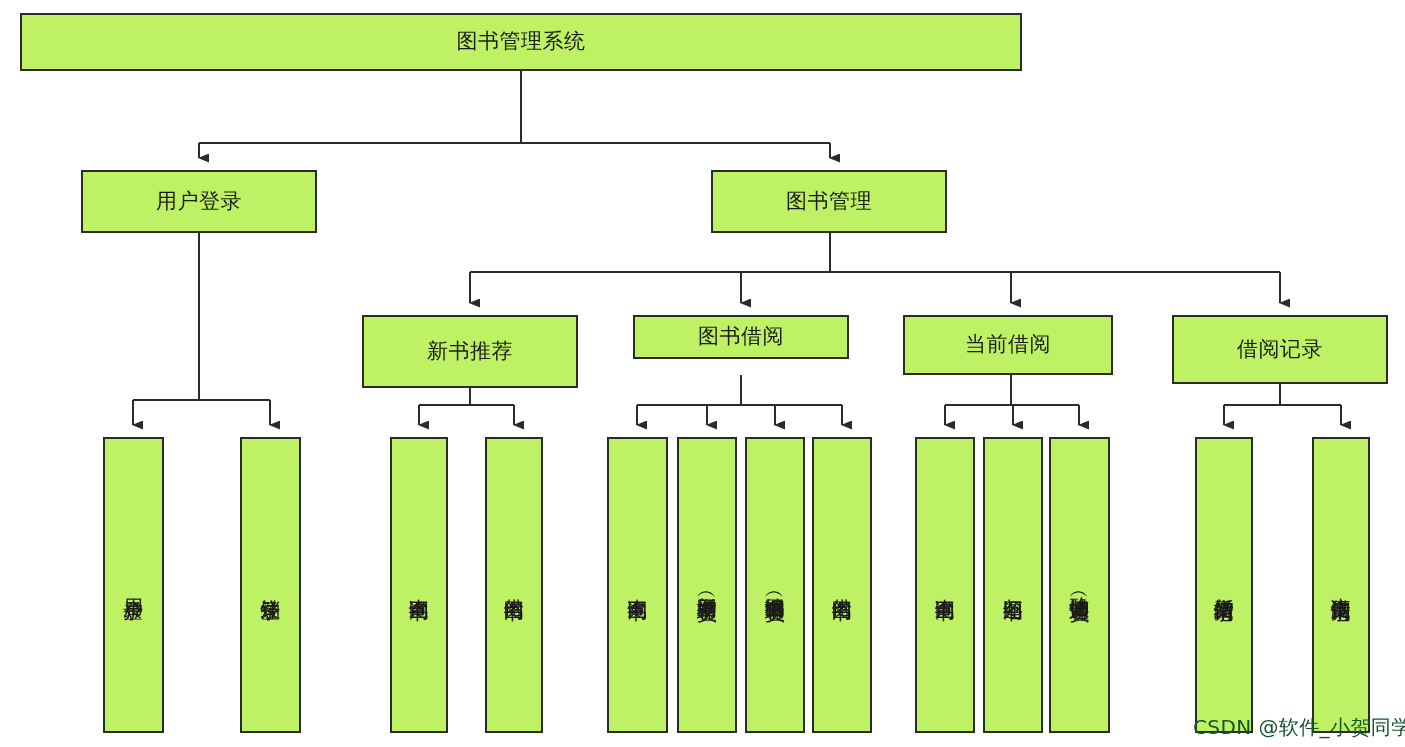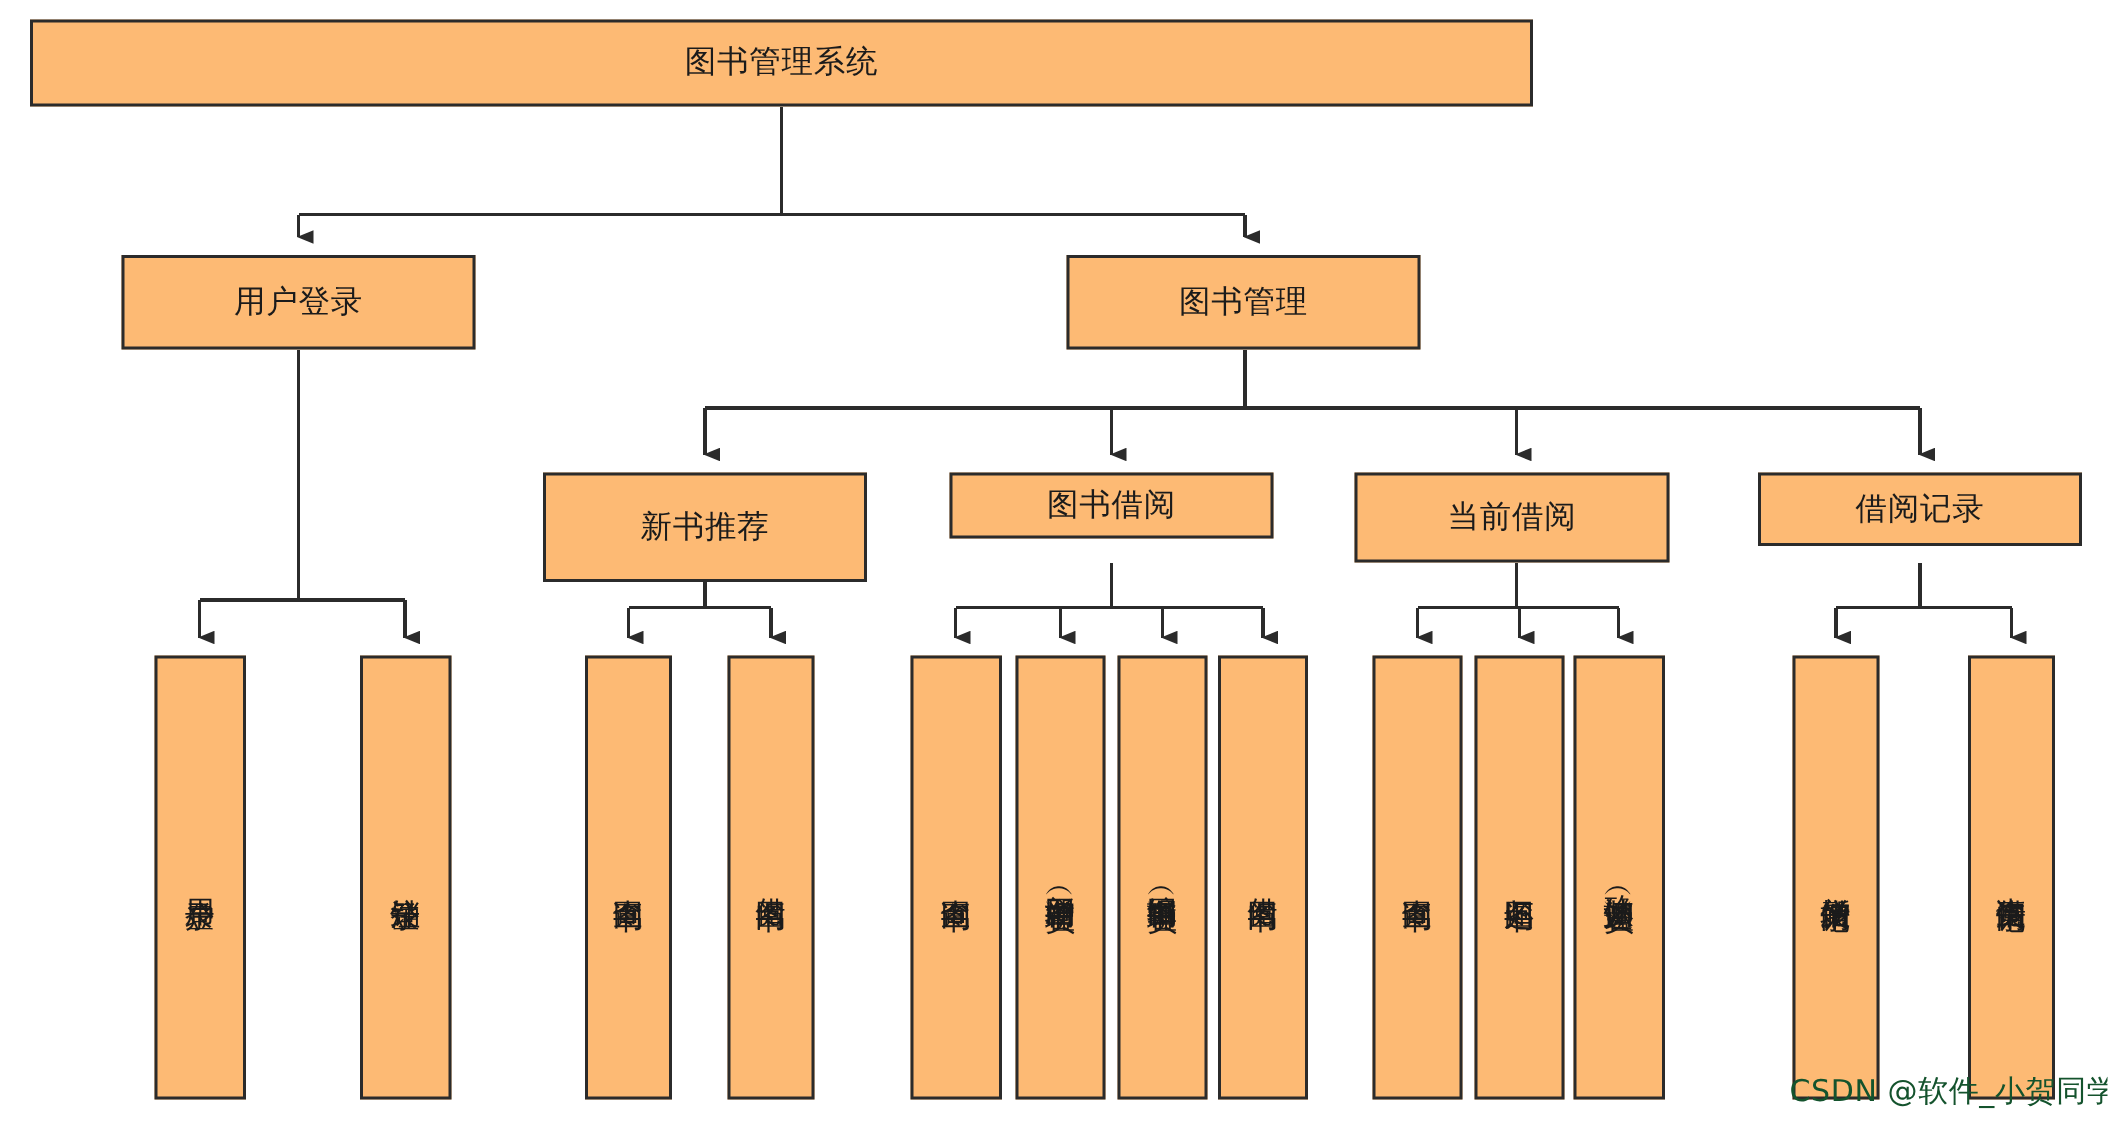--- a/index.html
+++ b/index.html
@@ -26,21 +26,21 @@
     position: absolute;
     left: 0;
     top: 0;
     width: 1405px;
     height: 747px;
     display: block;
   }
   .node-box {
     position: absolute;
     box-sizing: border-box;
-    background: #fdba74;
+    background: #bef264;
     border: 2px solid #2b2b2b;
     display: flex;
     align-items: center;
     justify-content: center;
     overflow: hidden;
   }
   .node-label-h {
     font-size: 21px;
     color: #1b1b1b;
     line-height: 1.1;
@@ -134,21 +134,21 @@
 
   <div class="node-box" style="left:362px; top:315px; width:216px; height:73px;">
     <span class="node-label-h">新书推荐</span>
   </div>
   <div class="node-box" style="left:633px; top:315px; width:216px; height:44px;">
     <span class="node-label-h">图书借阅</span>
   </div>
   <div class="node-box" style="left:903px; top:315px; width:210px; height:60px;">
     <span class="node-label-h">当前借阅</span>
   </div>
-  <div class="node-box" style="left:1172px; top:315px; width:216px; height:49px;">
+  <div class="node-box" style="left:1172px; top:315px; width:216px; height:69px;">
     <span class="node-label-h">借阅记录</span>
   </div>
 
   <div class="node-box" style="left:103px; top:437px; width:61px; height:296px;">
     <span class="node-label-v">用户登录</span>
   </div>
   <div class="node-box" style="left:240px; top:437px; width:61px; height:296px;">
     <span class="node-label-v">注销登录</span>
   </div>
   <div class="node-box" style="left:390px; top:437px; width:58px; height:296px;">

